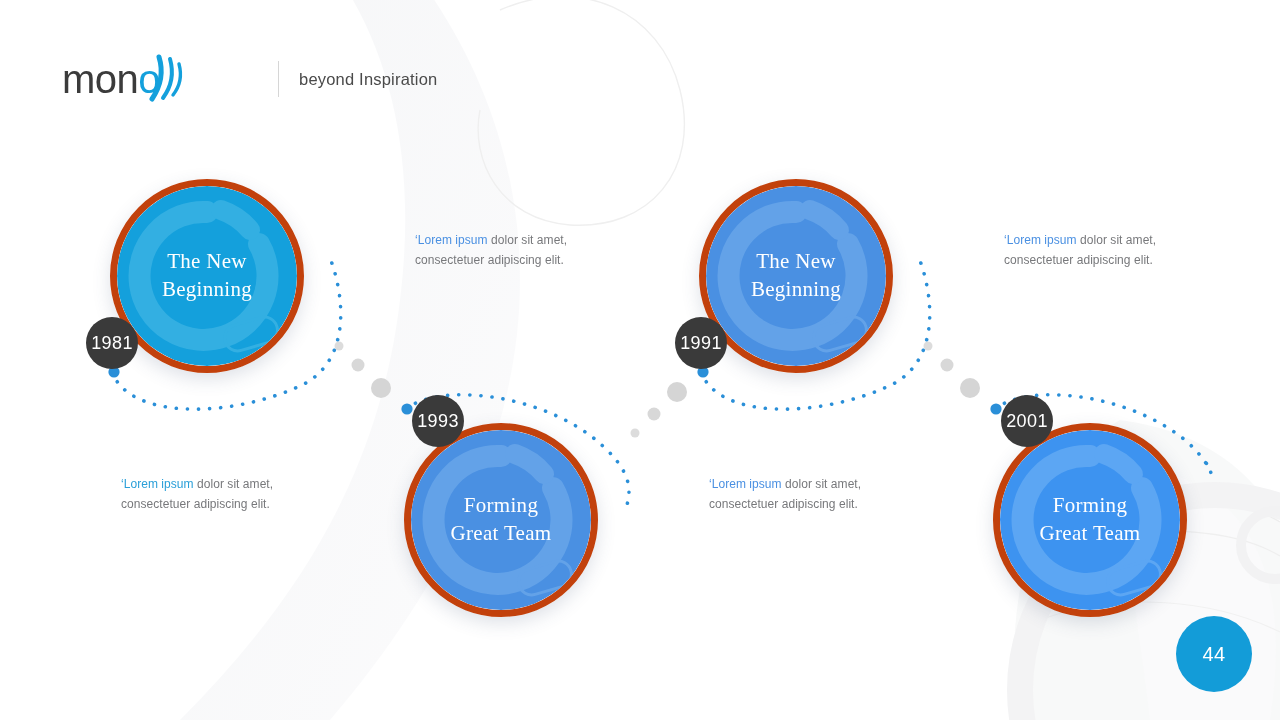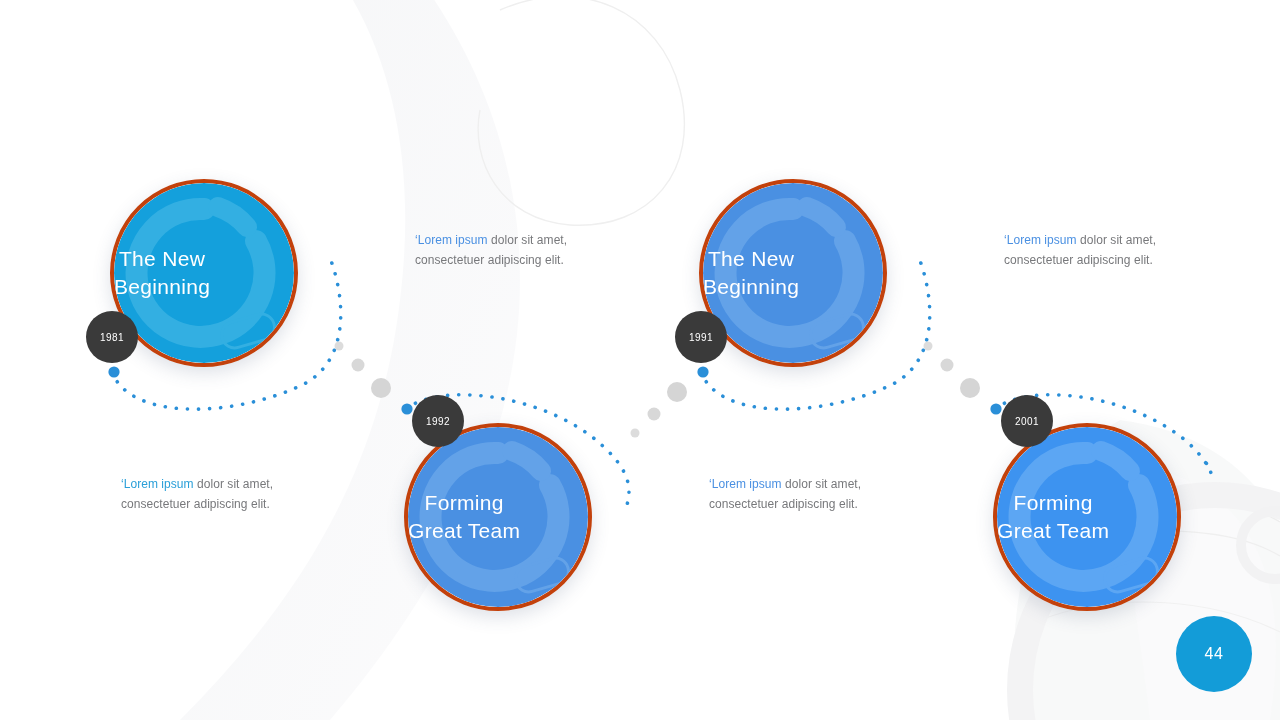--- a/index.html
+++ b/index.html
@@ -72,27 +72,28 @@
 
   
   .milestone {
     position: absolute;
   }
   .circle {
     position: relative;
     width: 180px;
     height: 180px;
     border-radius: 50%;
-    border: 4px solid #c2410c;
+    border: 7px solid #c2410c;
     box-sizing: content-box;
     box-shadow: 0 6px 18px rgba(60,80,110,0.17);
     display: flex;
     align-items: center;
-    justify-content: flex-start;
+    justify-content: center;
     overflow: hidden;
+    font-family: Liberation Serif, serif;
   }
   .circle-title {
     position: relative;
     z-index: 3;
     color: #ffffff;
     font-size: 21px;
     line-height: 1.33;
     text-align: center;
     letter-spacing: 0.3px;
     font-weight: 400;
@@ -107,21 +108,21 @@
   .badge {
     position: absolute;
     width: 52px;
     height: 52px;
     border-radius: 50%;
     background: #3a3a3a;
     color: #ffffff;
     display: flex;
     align-items: center;
     justify-content: center;
-    font-size: 10px;
+    font-size: 18px;
     letter-spacing: 0.4px;
     z-index: 5;
   }
   .badge-bl { left: -24px; bottom: 4px; }
   .badge-tl { left: 8px;  top: -28px; }
 
   
   .copy {
     position: absolute;
     width: 205px;
@@ -139,21 +140,21 @@
     right: 28px;
     bottom: 28px;
     width: 76px;
     height: 76px;
     border-radius: 50%;
     background: #139cd8;
     color: #ffffff;
     display: flex;
     align-items: center;
     justify-content: center;
-    font-size: 16px;
+    font-size: 20px;
     letter-spacing: 0.5px;
   }
 
   
   .connectors {
     position: absolute;
     inset: 0;
     pointer-events: none;
   }
 </style>
@@ -183,20 +184,34 @@
 
     <path d="M 1060 505 C 1140 480 1230 492 1280 522" fill="none" stroke="#ededed" stroke-width="1.2"></path>
     <path d="M 1075 545 C 1160 520 1240 532 1280 556" fill="none" stroke="#efefef" stroke-width="1.2"></path>
     <path d="M 1040 620 C 1120 590 1215 600 1280 632" fill="none" stroke="#f1f1f1" stroke-width="1.2"></path>
 
     <circle cx="1215" cy="690" r="195" fill="none" stroke="#f3f3f4" stroke-width="26"></circle>
 
     <circle cx="1275" cy="545" r="34" fill="none" stroke="#f2f2f3" stroke-width="10"></circle>
   </svg>
 
+  <div class="header">
+    <div class="logo-wrap">
+      <div class="logo-text">
+        <span class="logo-mon">mon</span><span class="logo-o">o</span>
+      </div>
+      <svg class="logo-waves" width="42" height="52" viewBox="0 0 42 52">
+        <path d="M 6 46 C 14 34 18 20 13 4" fill="none" stroke="#14a0dc" stroke-width="5" stroke-linecap="round"></path>
+        <path d="M 17 45 C 25 34 28 20 24 6" fill="none" stroke="#14a0dc" stroke-width="4" stroke-linecap="round"></path>
+        <path d="M 27 42 C 34 33 36 22 33 11" fill="none" stroke="#14a0dc" stroke-width="3.4" stroke-linecap="round"></path>
+      </svg>
+    </div>
+    <div class="divider"></div>
+    <div class="tagline">beyond Inspiration</div>
+  </div>
 
   <svg class="connectors" width="1280" height="720" viewBox="0 0 1280 720">
 
     <path d="M 112 372 C 130 420 230 418 300 386 C 350 363 346 300 330 258" fill="none" stroke="#2a8fd8" stroke-width="3.6" stroke-linecap="round" stroke-dasharray="0.1 11"></path>
     <circle cx="114" cy="372" r="5.6" fill="#2a8fd8"></circle>
 
     <path d="M 406 409 C 440 382 540 394 596 440 C 632 470 632 490 626 508" fill="none" stroke="#2a8fd8" stroke-width="3.6" stroke-linecap="round" stroke-dasharray="0.1 11"></path>
     <circle cx="407" cy="409" r="5.6" fill="#2a8fd8"></circle>
 
     <path d="M 701 372 C 719 420 819 418 889 386 C 939 363 935 300 919 258" fill="none" stroke="#2a8fd8" stroke-width="3.6" stroke-linecap="round" stroke-dasharray="0.1 11"></path>
@@ -236,21 +251,21 @@
     <div class="circle">
       <svg class="circle-pattern" viewBox="0 0 180 180">
         <circle cx="90" cy="90" r="90" fill="#4a90e2"></circle>
         <path d="M 90 26 A 64 64 0 1 0 142 58" fill="none" stroke="#63a2e8" stroke-width="22" stroke-linecap="round"></path>
         <path d="M 104 24 A 64 64 0 0 1 133 44" fill="none" stroke="#63a2e8" stroke-width="20" stroke-linecap="round"></path>
         <rect x="107" y="135" width="54" height="26" rx="13" fill="none" stroke="#63a2e8" stroke-width="3" transform="rotate(-16 134 148)"></rect>
       </svg>
       <div class="circle-title">Forming
 Great Team</div>
     </div>
-    <div class="badge badge-tl">1992</div>
+    <div class="badge badge-tl">1993</div>
   </div>
 
   <div class="milestone" style="left:699px; top:179px;">
     <div class="circle">
       <svg class="circle-pattern" viewBox="0 0 180 180">
         <circle cx="90" cy="90" r="90" fill="#4a90e2"></circle>
         <path d="M 90 26 A 64 64 0 1 0 142 58" fill="none" stroke="#63a2e8" stroke-width="22" stroke-linecap="round"></path>
         <path d="M 104 24 A 64 64 0 0 1 133 44" fill="none" stroke="#63a2e8" stroke-width="20" stroke-linecap="round"></path>
         <rect x="107" y="135" width="54" height="26" rx="13" fill="none" stroke="#63a2e8" stroke-width="3" transform="rotate(-16 134 148)"></rect>
       </svg>

